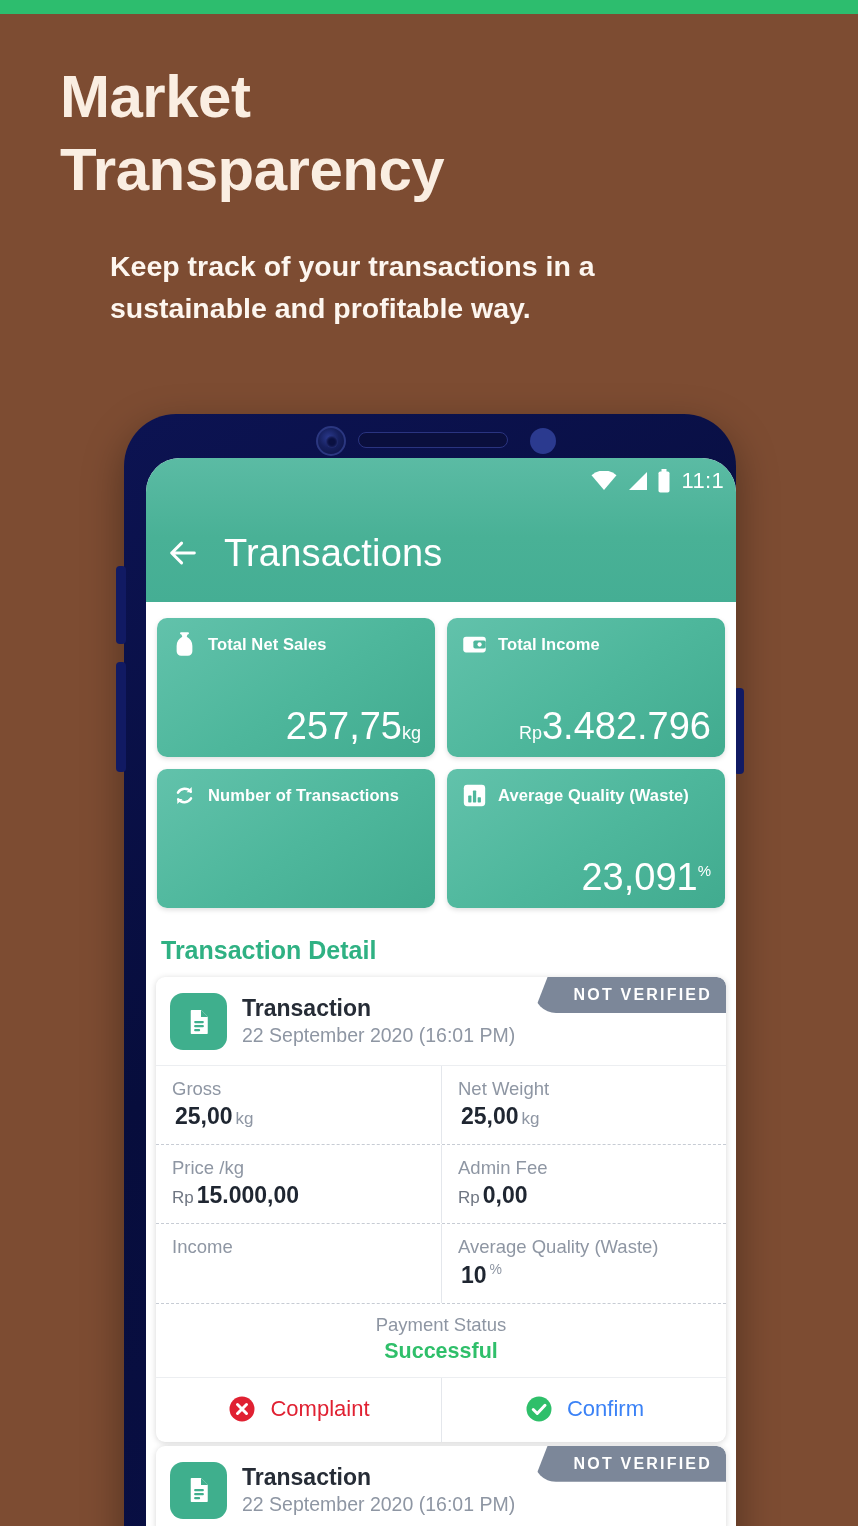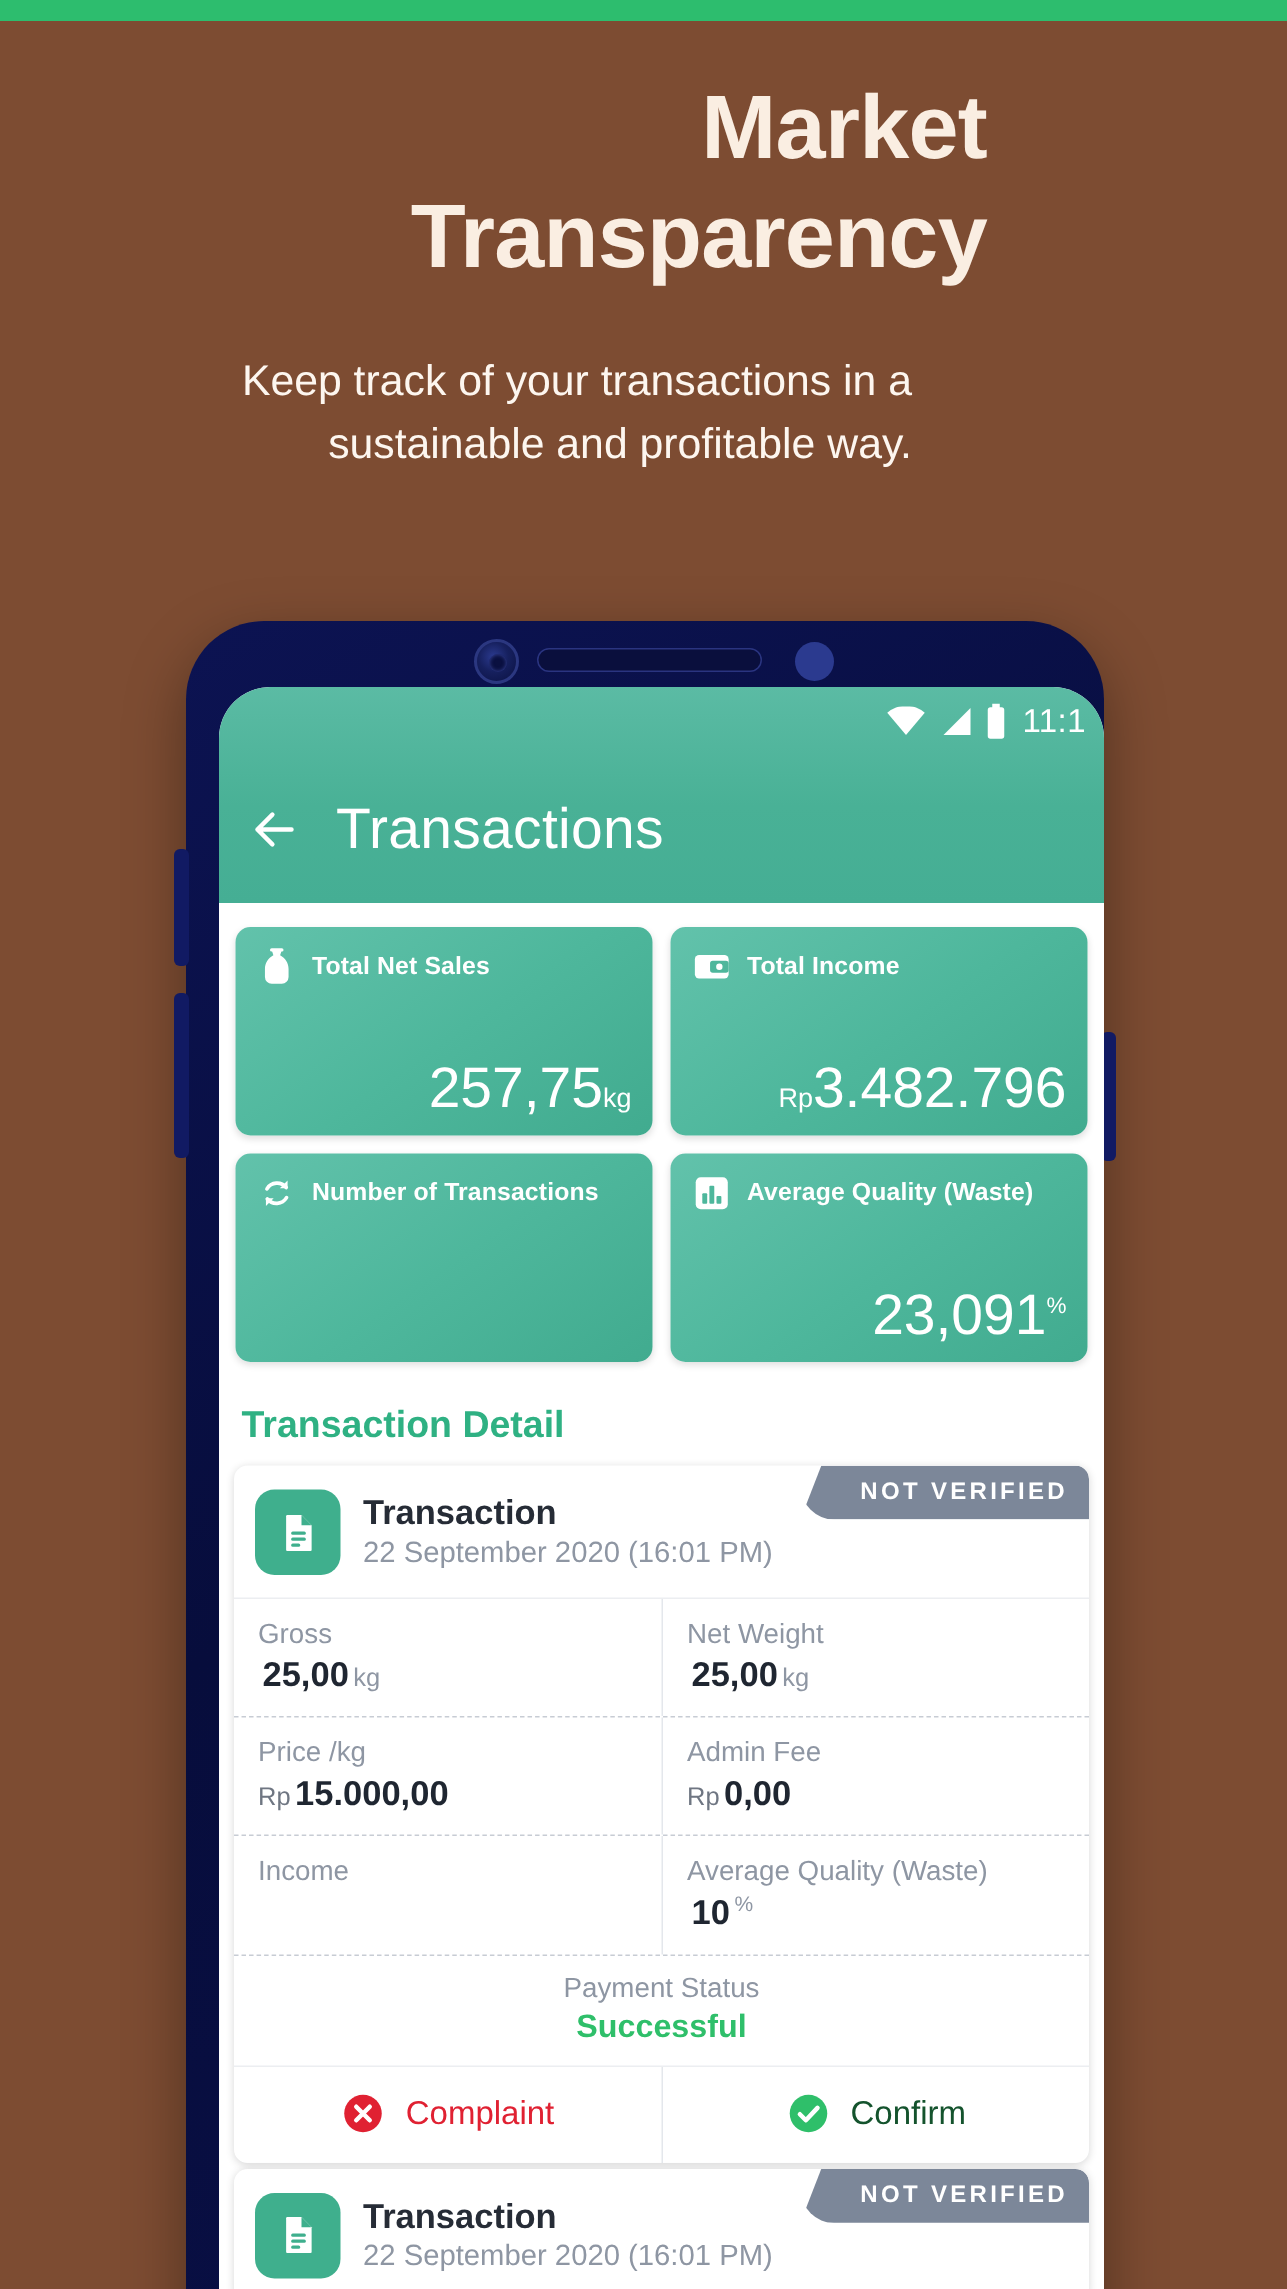--- a/index.html
+++ b/index.html
@@ -24,36 +24,36 @@
     height: 14px;
     background: #2dbd6e;
     z-index: 40;
   }
 
   
   .promo {
     position: absolute;
     top: 14px; left: 0;
     width: 718px;
-    text-align: right;
-    padding-top: 34px;
+    text-align: left;
+    padding-top: 46px;
   }
   .promo-title {
     color: #faeee2;
     font-size: 60px;
     line-height: 1.22;
     font-weight: 700;
     letter-spacing: -0.5px;
     padding: 0 60px;
   }
   .promo-sub {
     color: #fdf6ef;
     font-size: 28.5px;
     line-height: 1.45;
-    font-weight: 400;
+    font-weight: 700;
     margin-top: 40px;
     padding: 0 110px;
   }
 
   
   .phone {
     position: absolute;
     left: 124px;
     top: 414px;
     width: 612px;
@@ -330,21 +330,21 @@
     flex: 1 1 50%;
     display: flex;
     align-items: center;
     justify-content: center;
     gap: 13px;
     padding: 16px 0 18px 0;
   }
   .action + .action { border-left: 1px solid #e4e7ec; }
   .action-label { font-size: 22px; font-weight: 400; }
   .a-complaint .action-label { color: #e02132; }
-  .a-confirm .action-label { color: #14532d; }
+  .a-confirm .action-label { color: #3b82f6; }
   .a-icon { width: 30px; height: 30px; flex: none; display: block; }
 </style>
 </head>
 <body>
 
 <div class="top-strip"></div>
 
 <div class="promo">
   <div class="promo-title">
     <div>Market</div>

